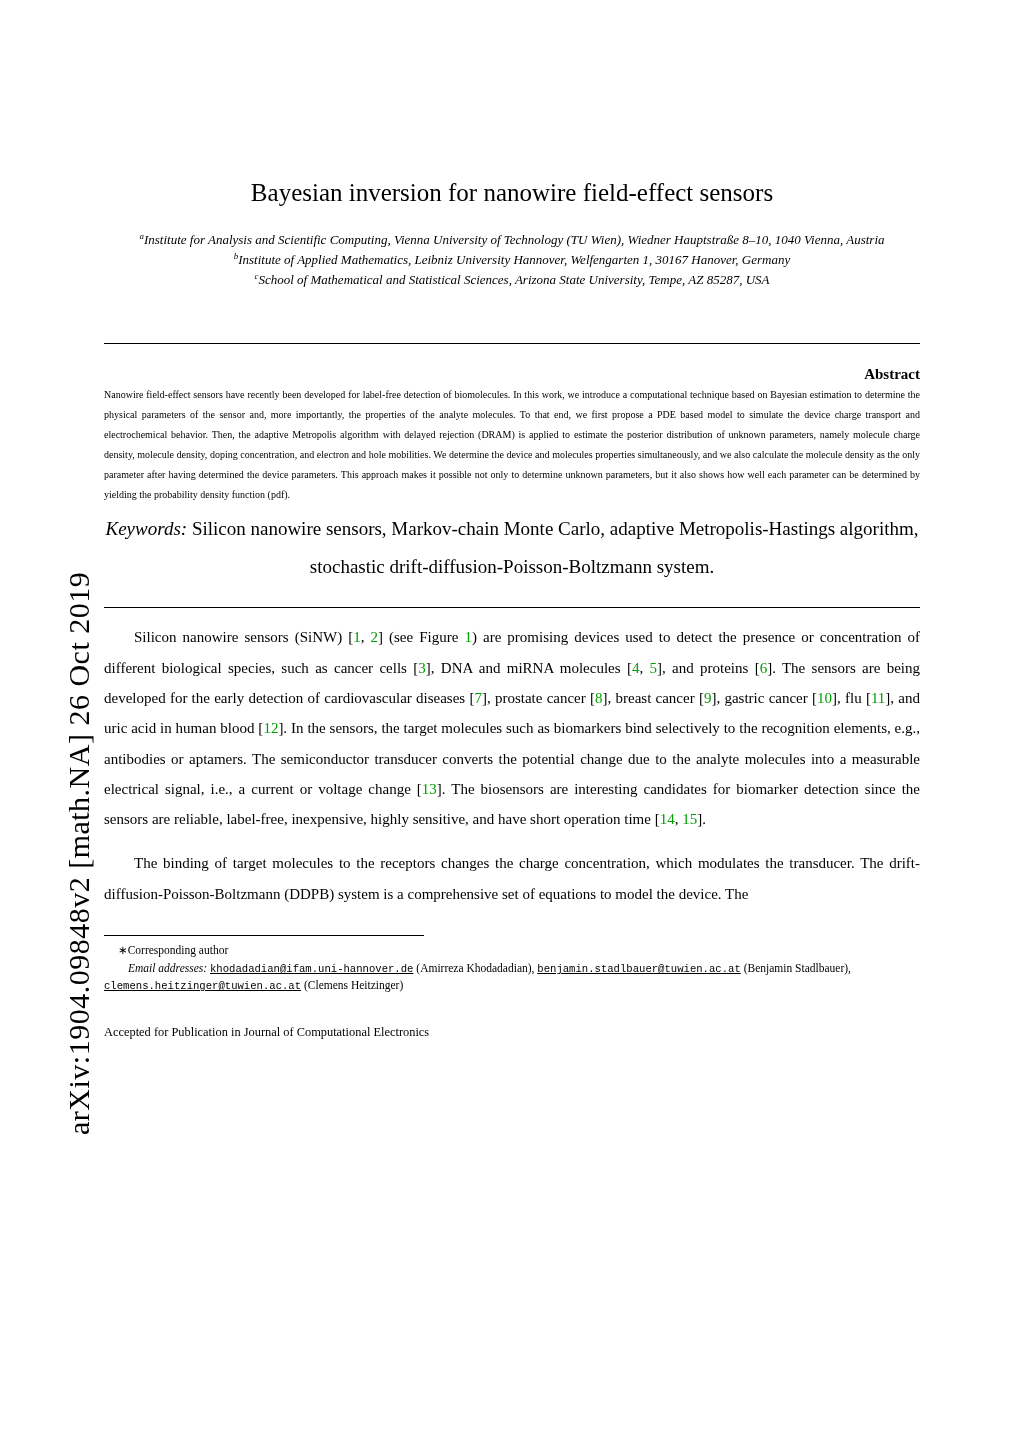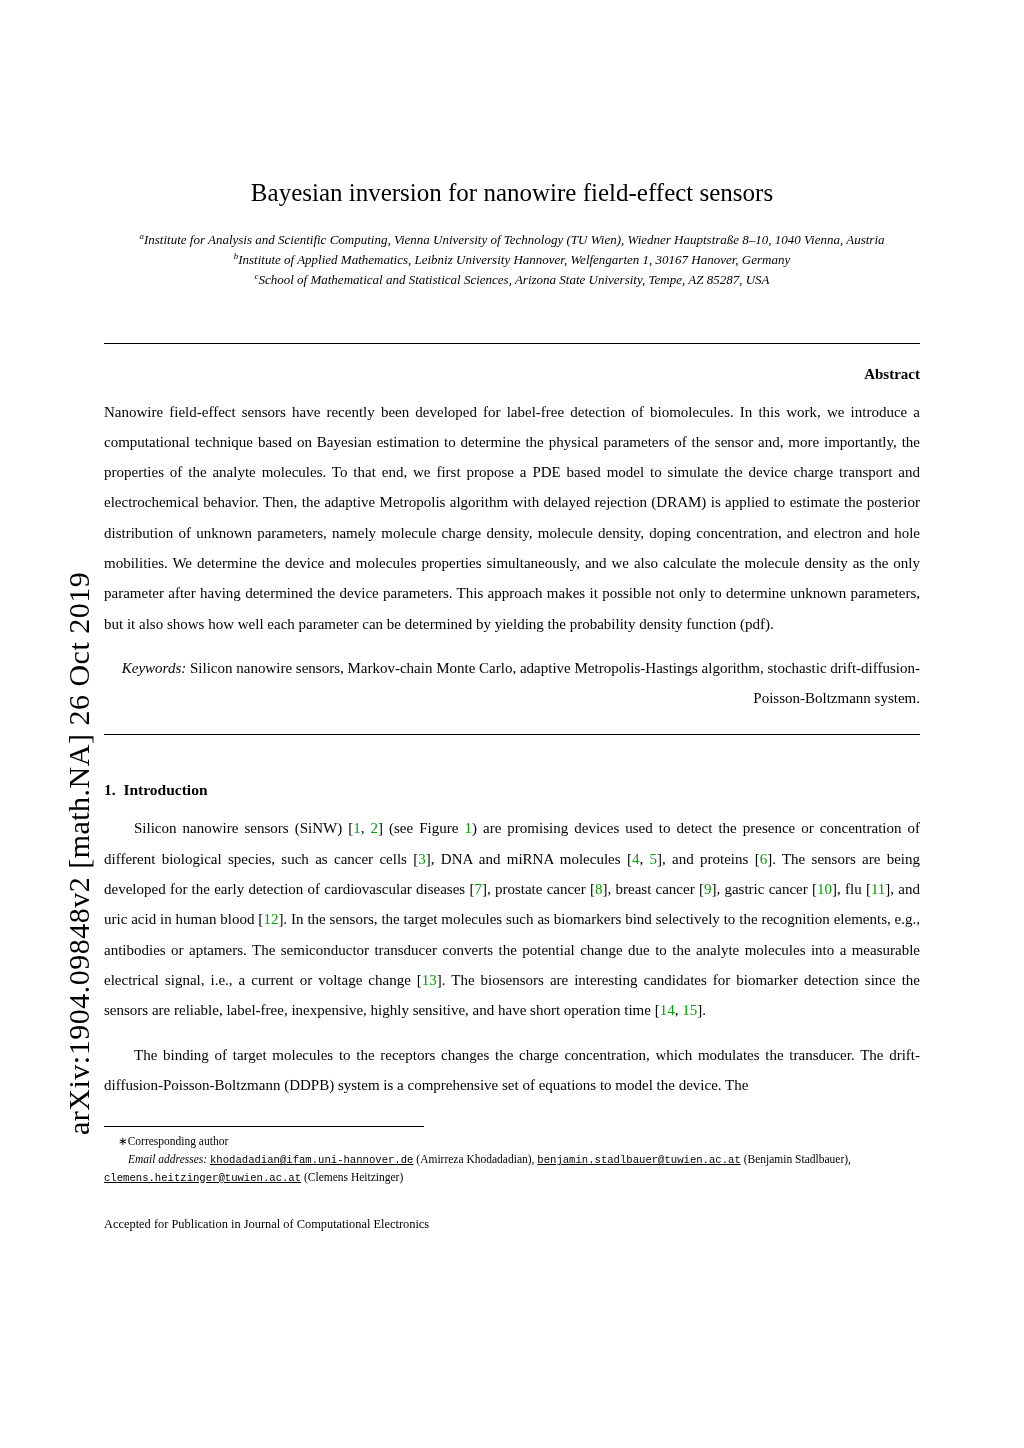--- a/index.html
+++ b/index.html
@@ -75,31 +75,31 @@
   .rule-bottom { margin-top: 21px; }
 
   .abs-head {
     font-weight: bold;
     font-size: 15px;
     margin-top: 22px;
     text-align: right;
   }
 
   .abs-body {
-    font-size: 15px;
+    font-size: 10px;
     line-height: 2.02;
     text-align: justify;
-    margin-top: 14px;
+    margin-top: 2px;
   }
 
   .keywords {
-    font-size: 15px;
+    font-size: 19px;
     line-height: 2.02;
-    text-align: right;
-    margin-top: 14px;
+    text-align: center;
+    margin-top: 4px;
   }
   .keywords .kw-label { font-style: italic; }
 
   .sec-head {
     font-weight: bold;
     font-size: 15.5px;
     margin-top: 46px;
   }
 
   .body-text {
@@ -157,24 +157,20 @@
 
   <div class="abs-body">Nanowire field-effect sensors have recently been developed for label-free detection of biomolecules. In this work, we introduce a computational technique based on Bayesian estimation to determine the physical parameters of the sensor and, more importantly, the properties of the analyte molecules. To that end, we first propose a PDE based model to simulate the device charge transport and electrochemical behavior. Then, the adaptive Metropolis algorithm with delayed rejection (DRAM) is applied to estimate the posterior distribution of unknown parameters, namely molecule charge density, molecule density, doping concentration, and electron and hole mobilities. We determine the device and molecules properties simultaneously, and we also calculate the molecule density as the only parameter after having determined the device parameters. This approach makes it possible not only to determine unknown parameters, but it also shows how well each parameter can be determined by yielding the probability density function (pdf).</div>
 
   <div class="keywords">
     <span class="kw-label">Keywords:</span>
     <span>Silicon nanowire sensors, Markov-chain Monte Carlo, adaptive Metropolis-Hastings algorithm, stochastic drift-diffusion-Poisson-Boltzmann system.</span>
   </div>
 
   <div class="rule rule-bottom"></div>
 
-  <div class="sec-head">
-    <span>1.</span>
-    &nbsp;<span>Introduction</span>
-  </div>
 
   <div class="body-text indent"><span>Silicon nanowire sensors (SiNW) [</span><a class="cite">1</a><span>, </span><a class="cite">2</a><span>] (see Figure </span><a class="cite">1</a><span>) are promising devices used to detect the presence or concentration of different biological species, such as cancer cells [</span><a class="cite">3</a><span>], DNA and miRNA molecules [</span><a class="cite">4</a><span>, </span><a class="cite">5</a><span>], and proteins [</span><a class="cite">6</a><span>]. The sensors are being developed for the early detection of cardiovascular diseases [</span><a class="cite">7</a><span>], prostate cancer [</span><a class="cite">8</a><span>], breast cancer [</span><a class="cite">9</a><span>], gastric cancer [</span><a class="cite">10</a><span>], flu [</span><a class="cite">11</a><span>], and uric acid in human blood [</span><a class="cite">12</a><span>]. In the sensors, the target molecules such as biomarkers bind selectively to the recognition elements, e.g., antibodies or aptamers. The semiconductor transducer converts the potential change due to the analyte molecules into a measurable electrical signal, i.e., a current or voltage change [</span><a class="cite">13</a><span>]. The biosensors are interesting candidates for biomarker detection since the sensors are reliable, label-free, inexpensive, highly sensitive, and have short operation time [</span><a class="cite">14</a><span>, </span><a class="cite">15</a><span>].</span></div>
 
   <div class="body-text indent">The binding of target molecules to the receptors changes the charge concentration, which modulates the transducer. The drift-diffusion-Poisson-Boltzmann (DDPB) system is a comprehensive set of equations to model the device. The</div>
 
   <div class="foot-rule"></div>
 
   <div class="footnotes">
     <div class="fn1">∗Corresponding author</div>
     <div class="fn2">

